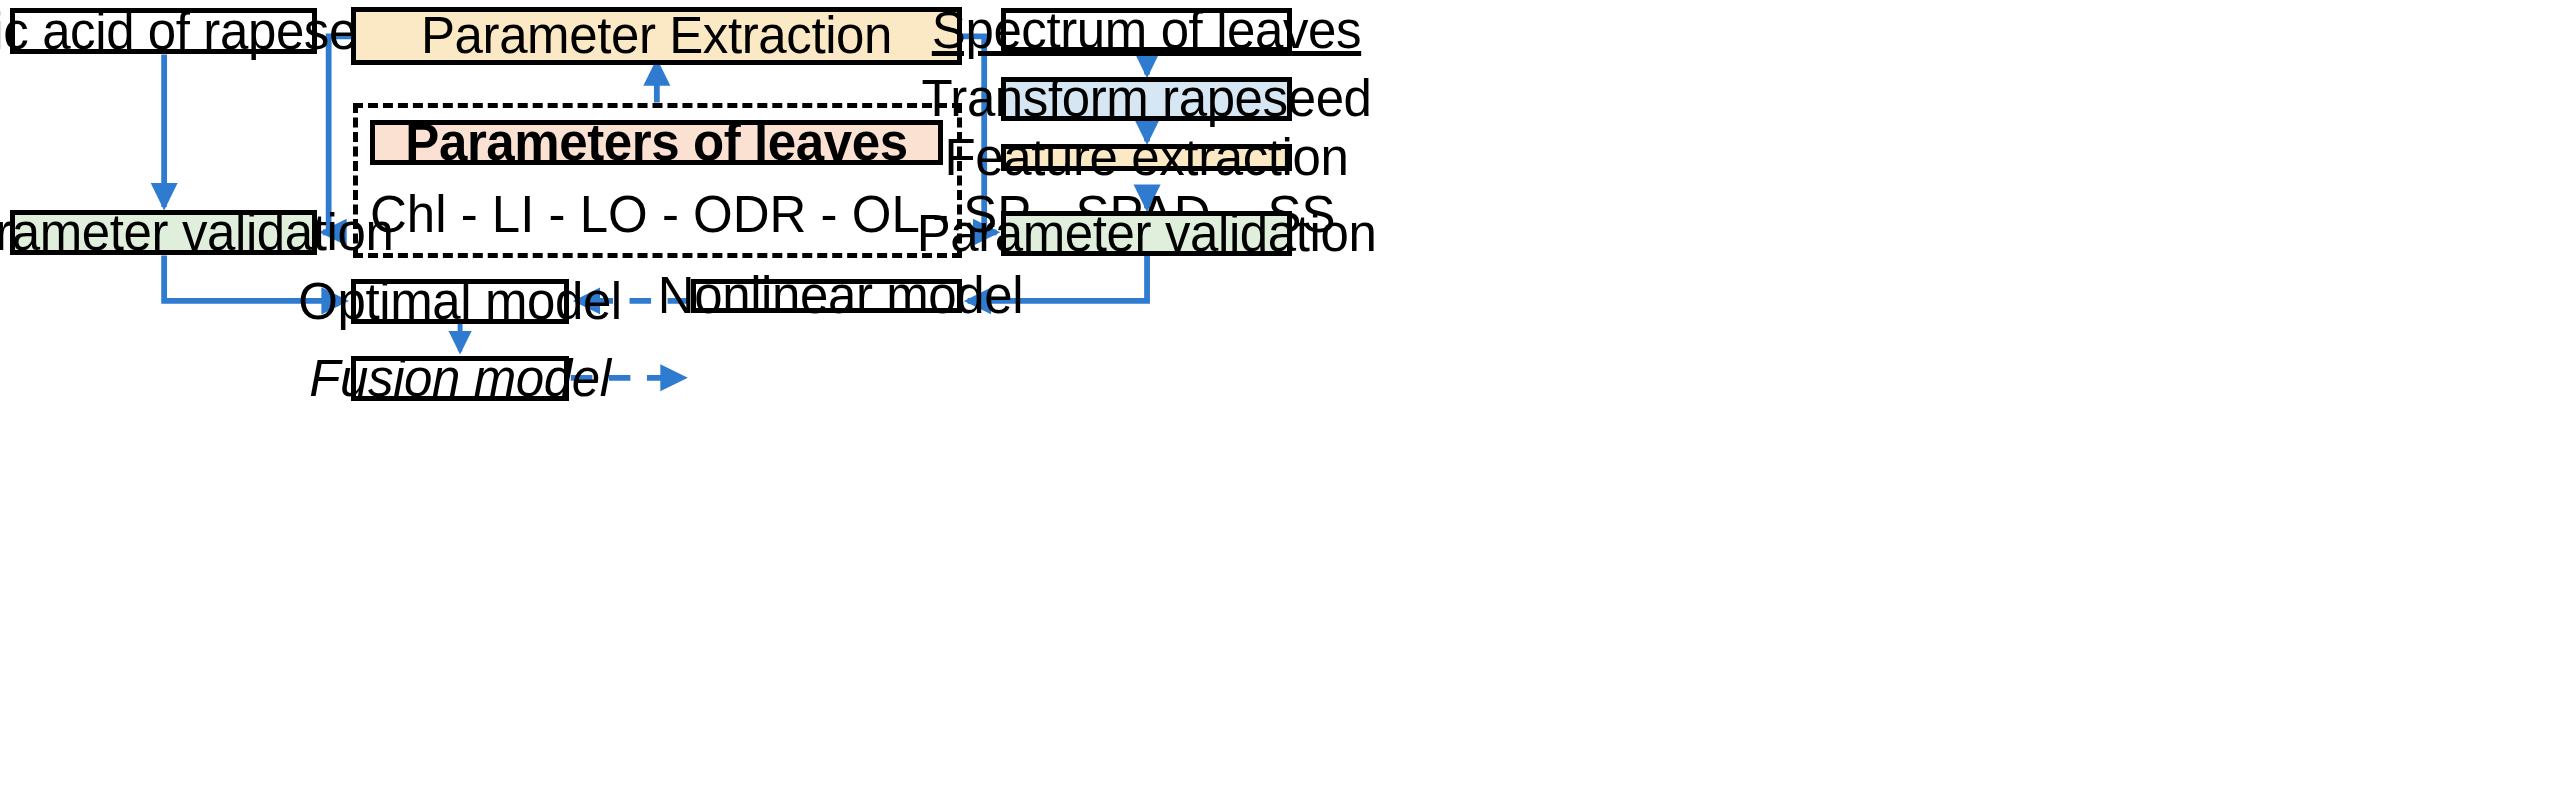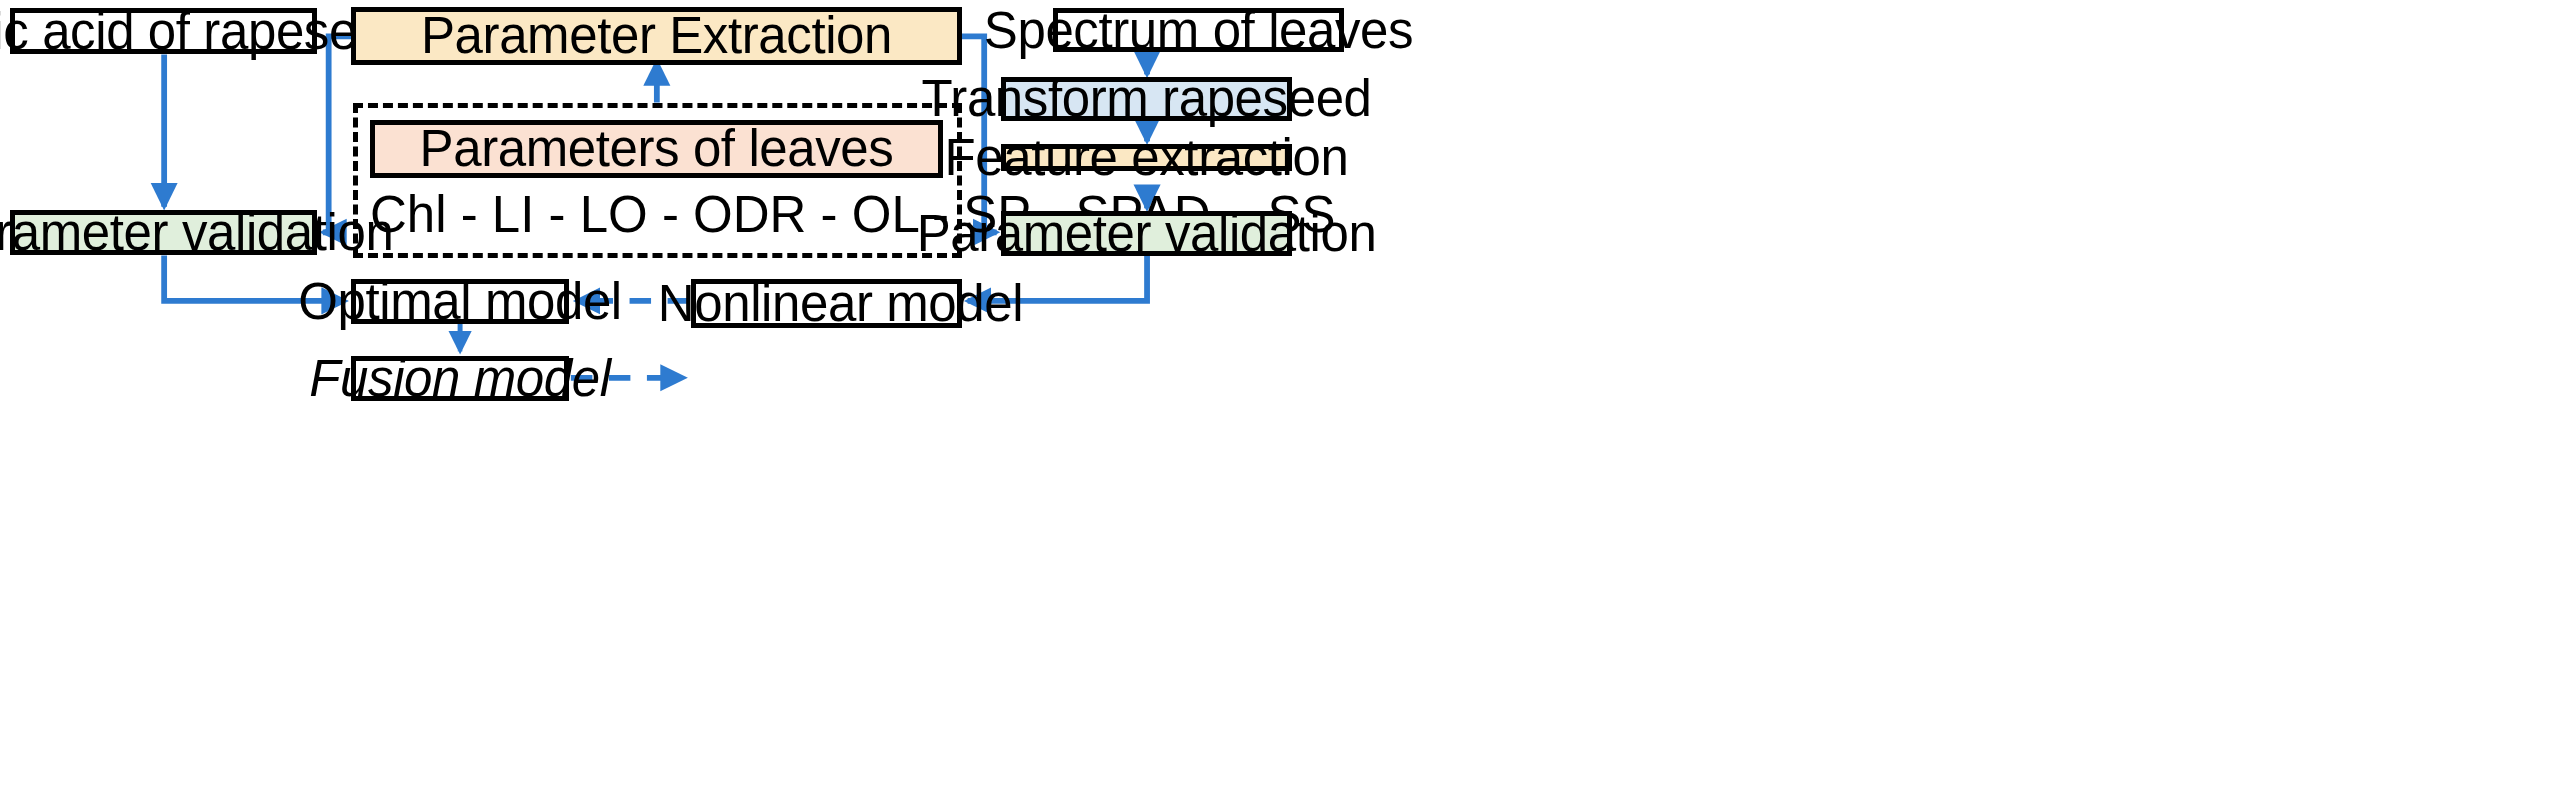--- a/index.html
+++ b/index.html
@@ -113,33 +113,33 @@
   </svg>
 
   <div class="dashed-group" style="left:353px; top:103px; width:609px; height:155px;"></div>
 
   <div class="node fill-white" style="left:10px; top:8.3px; width:307px; height:46px;">Oleic acid of rapeseed</div>
 
   <div class="node fill-green" style="left:10px; top:210px; width:307px; height:45px;">Parameter validation</div>
 
   <div class="node fill-yellow" style="left:351px; top:6.6px; width:611px; height:58px;">Parameter Extraction</div>
 
-  <div class="node fill-peach" style="left:370px; top:120px; width:573px; height:58px;">Parameters of leaves</div>
+  <div class="node fill-peach" style="left:370px; top:120px; width:573px; height:45px;font-weight:bold;">Parameters of leaves</div>
 
   <div class="group-caption" style="left:370px; top:185px; width:573px;">Chl - LI - LO - ODR - OL - SP - SPAD – SS</div>
 
-  <div class="node fill-white" style="left:1053px; top:8.3px; width:291px; height:44px;">Spectrum of leaves</div>
+  <div class="node fill-white" style="left:1001px; top:8.3px; width:291px; height:44px;text-decoration:underline;">Spectrum of leaves</div>
 
   <div class="node fill-blue" style="left:1001px; top:77px; width:291px; height:44px;">Transform rapeseed</div>
 
   <div class="node fill-yellow" style="left:1001px; top:144px; width:291px; height:27px;">Feature extraction</div>
 
   <div class="node fill-green" style="left:1001px; top:211px; width:291px; height:45px;">Parameter validation</div>
 
   <div class="node fill-white" style="left:351px; top:279px; width:218px; height:45px;">Optimal model</div>
 
-  <div class="node fill-white" style="left:691px; top:279px; width:271px; height:49px;padding-left:28px;">Nonlinear model</div>
+  <div class="node fill-white" style="left:691px; top:279px; width:271px; height:34px;padding-left:28px;">Nonlinear model</div>
 
   <div class="node fill-white" style="left:351px; top:356px; width:218px; height:45px;font-style:italic;">Fusion model</div>
 
 
 </div>
 
 
 </body></html>

